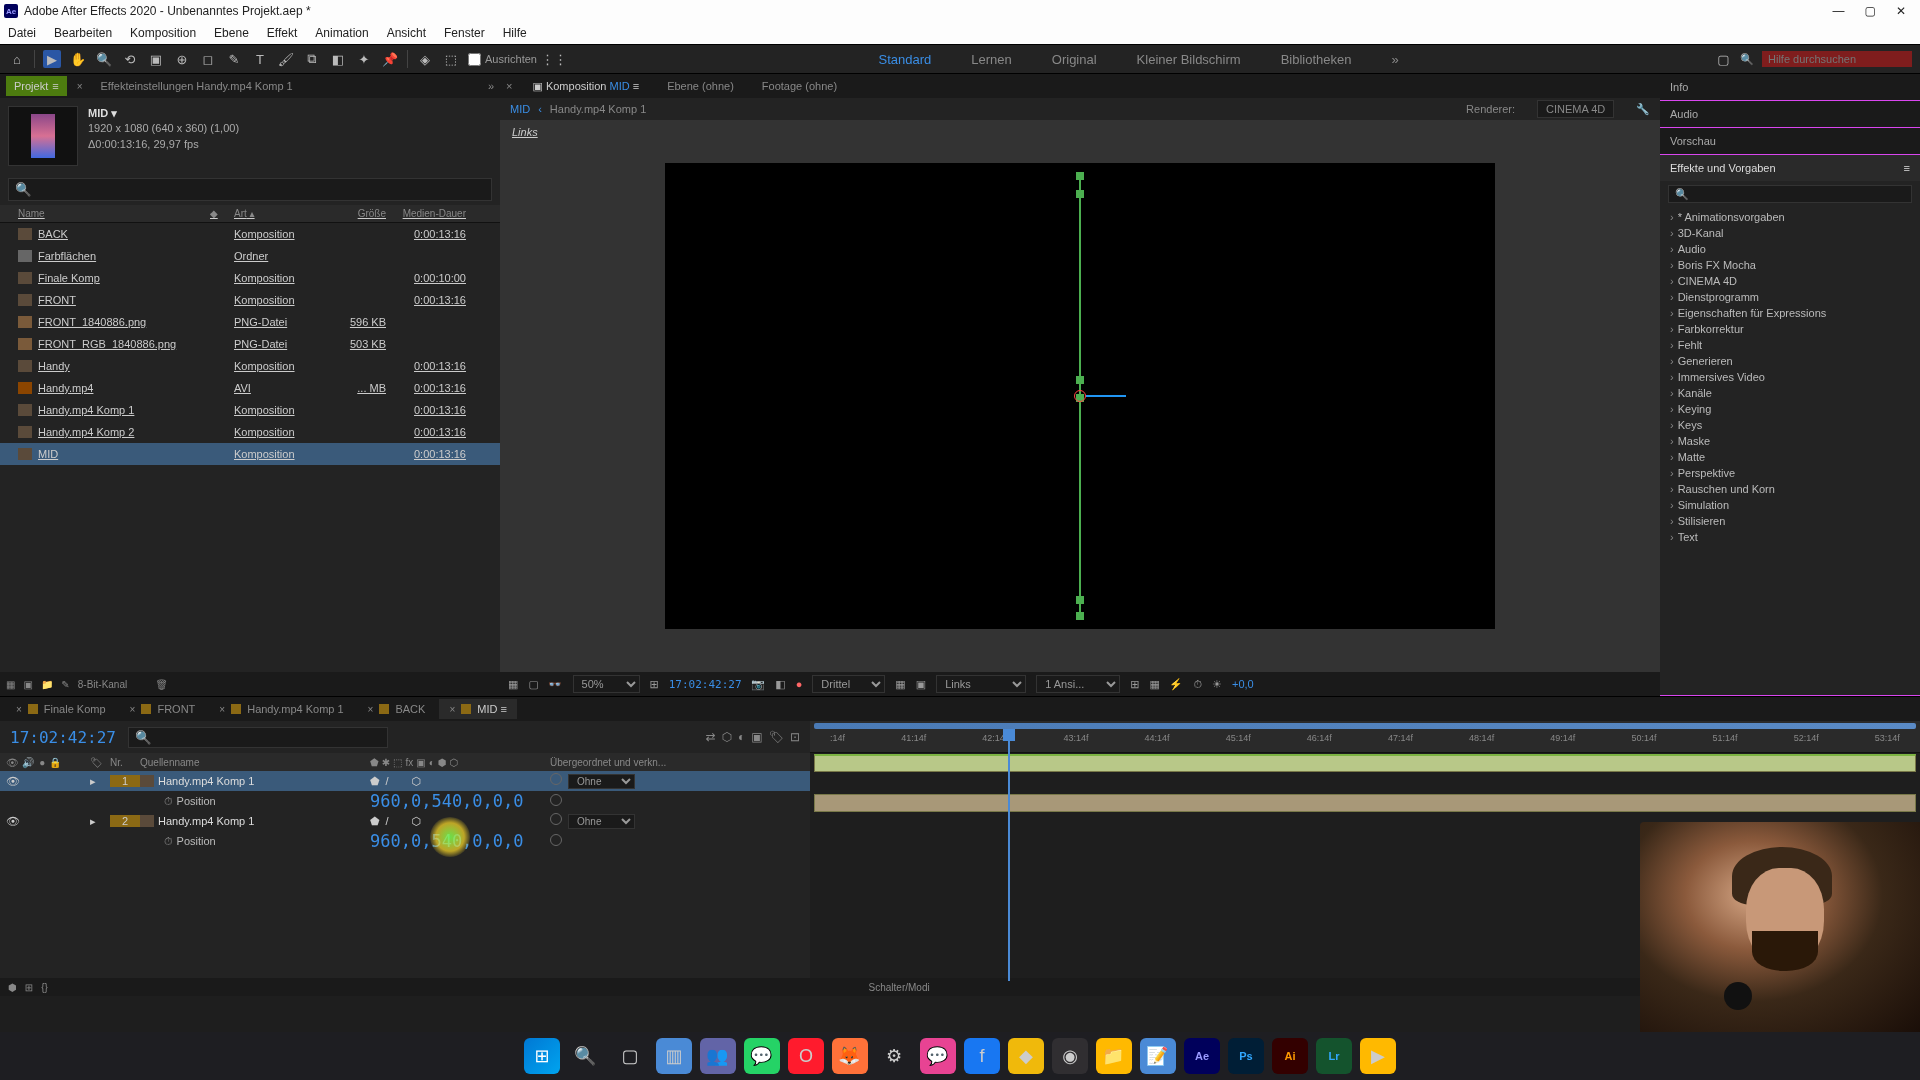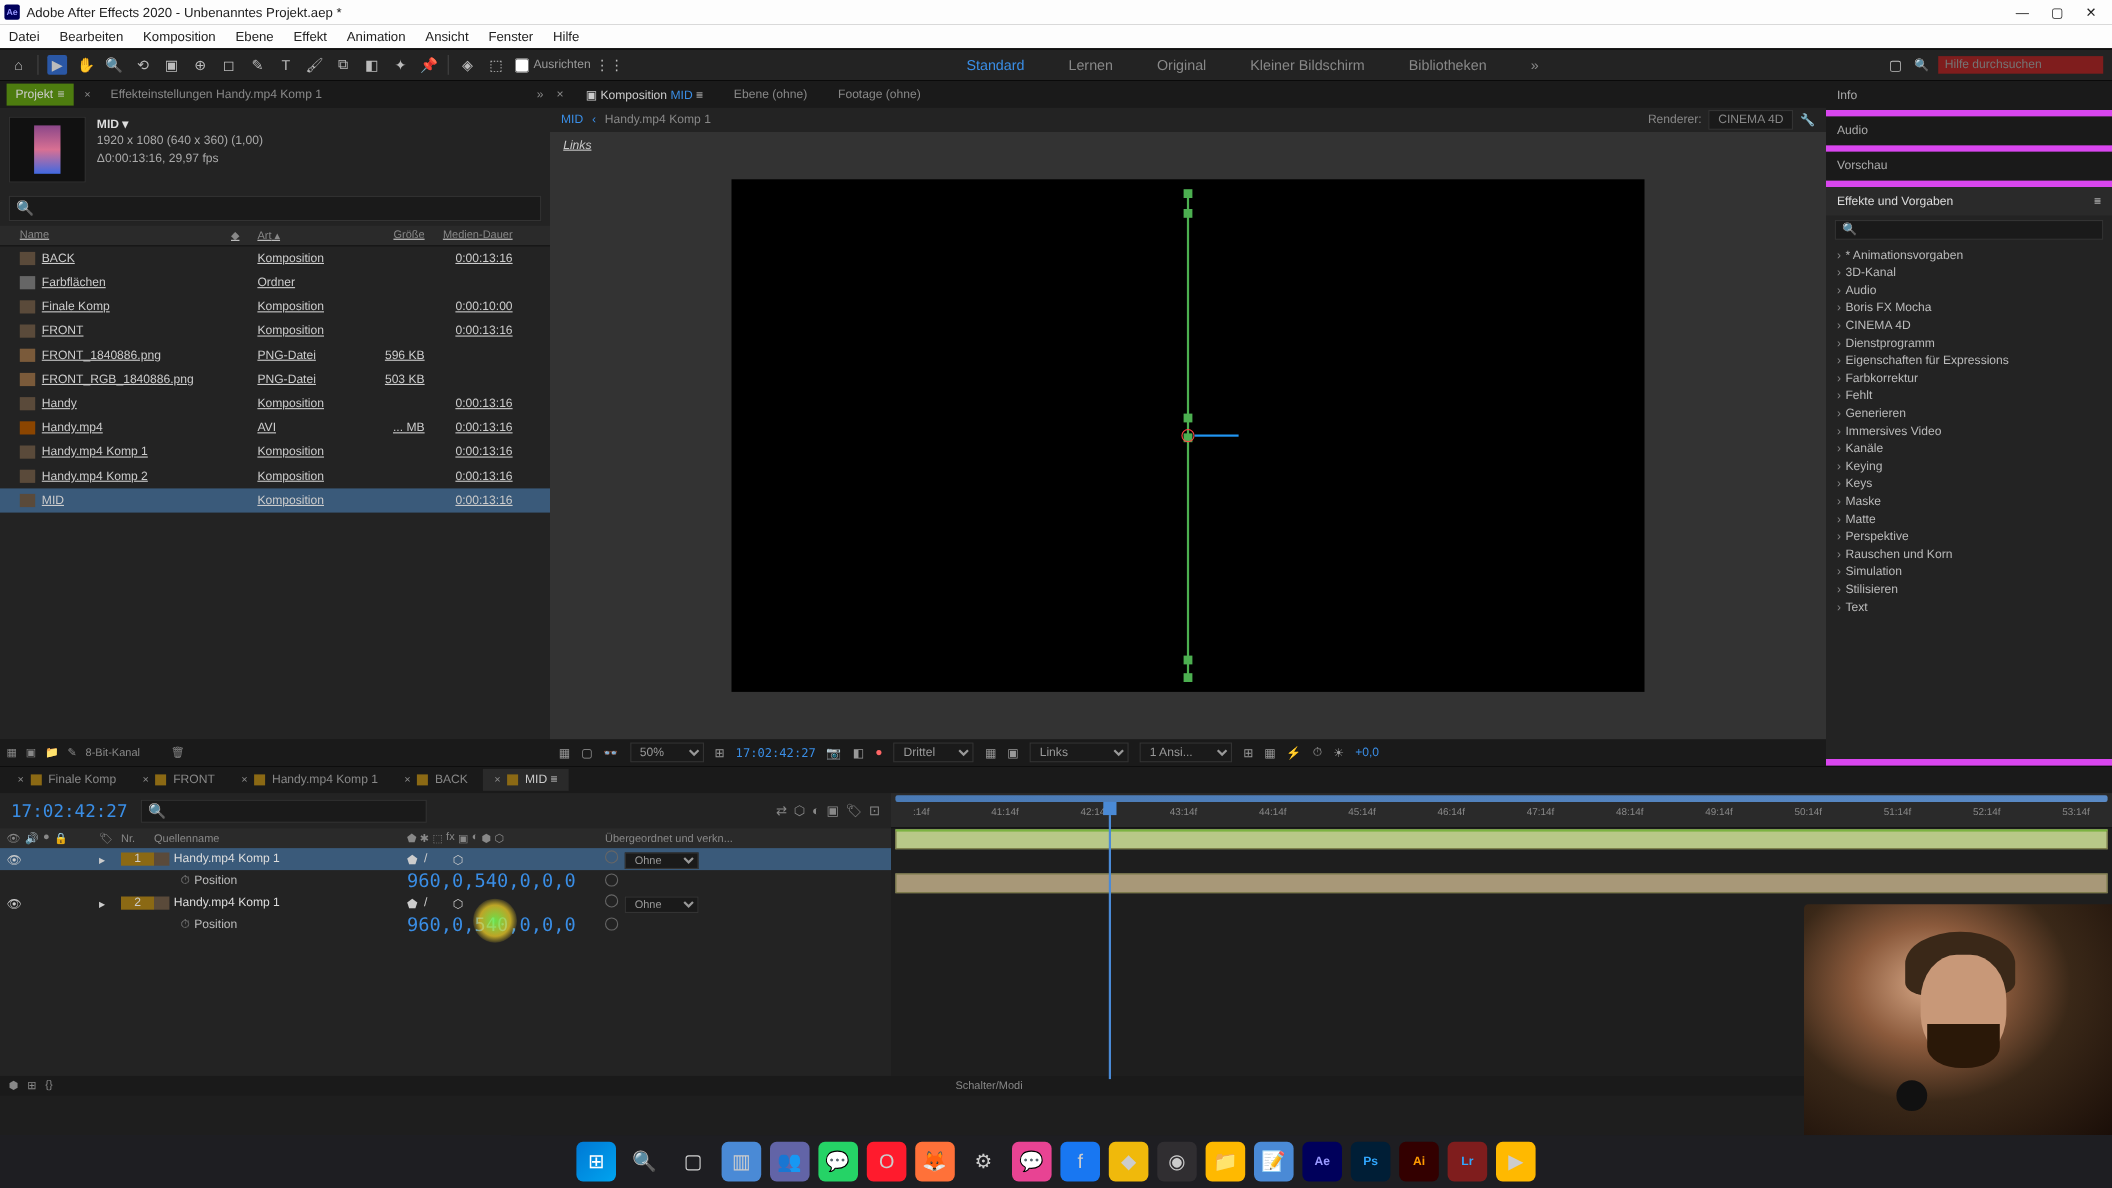--- a/index.html
+++ b/index.html
@@ -67,37 +67,37 @@
 .proj-footer { height: 24px; background: #1a1a1a; display: flex; align-items: center; gap: 8px; padding: 0 6px; font-size: 10px; color: #888; }
 
 
 .comp-tabs { height: 24px; background: #1a1a1a; display: flex; align-items: center; padding: 0 6px; gap: 12px; font-size: 11px; }
 .comp-tab { color: #888; padding: 4px 8px; cursor: pointer; }
 .comp-tab.active { color: #ccc; }
 .comp-breadcrumb { height: 22px; background: #232323; display: flex; align-items: center; padding: 0 10px; gap: 8px; font-size: 11px; justify-content: space-between; }
 .bc-left { display: flex; align-items: center; gap: 8px; }
 .bc-item { color: #3a8ee6; cursor: pointer; }
 .bc-item.dim { color: #888; }
-.bc-right { display: flex; align-items: center; gap: 6px; color: #888; }
+.bc-right { display: flex; align-items: center; gap: 22px; color: #888; }
 .renderer-box { background: #1a1a1a; padding: 2px 8px; border: 1px solid #333; }
 .viewer { flex: 1; background: #333; position: relative; display: flex; align-items: center; justify-content: center; }
 .viewer-label { position: absolute; top: 6px; left: 12px; font-size: 11px; color: #ccc; font-style: italic; text-decoration: underline; }
 .canvas { width: 830px; height: 466px; background: #000; position: relative; }
 .phone-outline { position: absolute; left: 50%; top: 50%; transform: translate(-50%, -50%); width: 2px; height: 440px; }
 .green-line { position: absolute; left: 0; top: 0; width: 2px; height: 440px; background: #4caf50; }
 .handle { width: 8px; height: 8px; background: #4caf50; position: absolute; left: -3px; }
 .anchor { position: absolute; left: 50%; top: 50%; transform: translate(-50%, -50%); width: 12px; height: 12px; border: 1px solid #f44; border-radius: 50%; }
 .blue-arrow { position: absolute; left: 50%; top: 50%; width: 40px; height: 2px; background: #2196f3; margin-top: -1px; margin-left: 6px; }
 .viewer-footer { height: 24px; background: #1a1a1a; display: flex; align-items: center; gap: 10px; padding: 0 8px; font-size: 11px; color: #999; }
 .vf-item { cursor: pointer; }
 .vf-select { background: #1a1a1a; border: 1px solid #333; color: #999; padding: 1px 18px 1px 4px; font-size: 11px; }
 .exposure { color: #3a8ee6; }
 
 
-.right-section { border-bottom: 6px solid #d946ef; }
+.right-section { border-bottom: 1px solid #d946ef; }
 .right-header { height: 26px; background: #1a1a1a; display: flex; align-items: center; padding: 0 10px; font-size: 11px; color: #aaa; cursor: pointer; justify-content: space-between; }
 .right-header.active { background: #2a2a2a; color: #ddd; }
 .effects-search { padding: 4px 8px; }
 .effects-search input { width: 100%; background: #1a1a1a; border: 1px solid #333; color: #aaa; padding: 2px 6px; font-size: 11px; }
 .effects-list { flex: 1; overflow: auto; padding: 2px 0; }
 .effect-cat { padding: 2px 10px; font-size: 11px; color: #bbb; cursor: pointer; display: flex; align-items: center; gap: 4px; }
 .effect-cat::before { content: "›"; color: #888; }
 
 
 .timeline { height: 300px; background: #232323; display: flex; flex-direction: column; border-top: 1px solid #000; }
@@ -615,21 +615,21 @@
   <div class="task-icon">⚙</div>
   <div class="task-icon" style="background:#e84393">💬</div>
   <div class="task-icon" style="background:#1877f2">f</div>
   <div class="task-icon" style="background:#f0b90b">◆</div>
   <div class="task-icon" style="background:#302e31">◉</div>
   <div class="task-icon" style="background:#ffb900">📁</div>
   <div class="task-icon" style="background:#4a8ad6">📝</div>
   <div class="task-icon app" style="background:#00005b;color:#9999ff">Ae</div>
   <div class="task-icon app" style="background:#001e36;color:#31a8ff">Ps</div>
   <div class="task-icon app" style="background:#330000;color:#ff9a00">Ai</div>
-  <div class="task-icon app" style="background:#7f1d1d;color:#31a8ff">Lr</div>
+  <div class="task-icon app" style="background:#14532d;color:#31a8ff">Lr</div>
   <div class="task-icon" style="background:#ffb900">▶</div>
 </div>
 
 <div class="webcam">
   <div class="hair"></div>
   <div class="face"></div>
   <div class="beard"></div>
   <div class="headphones"></div>
 </div>
 

